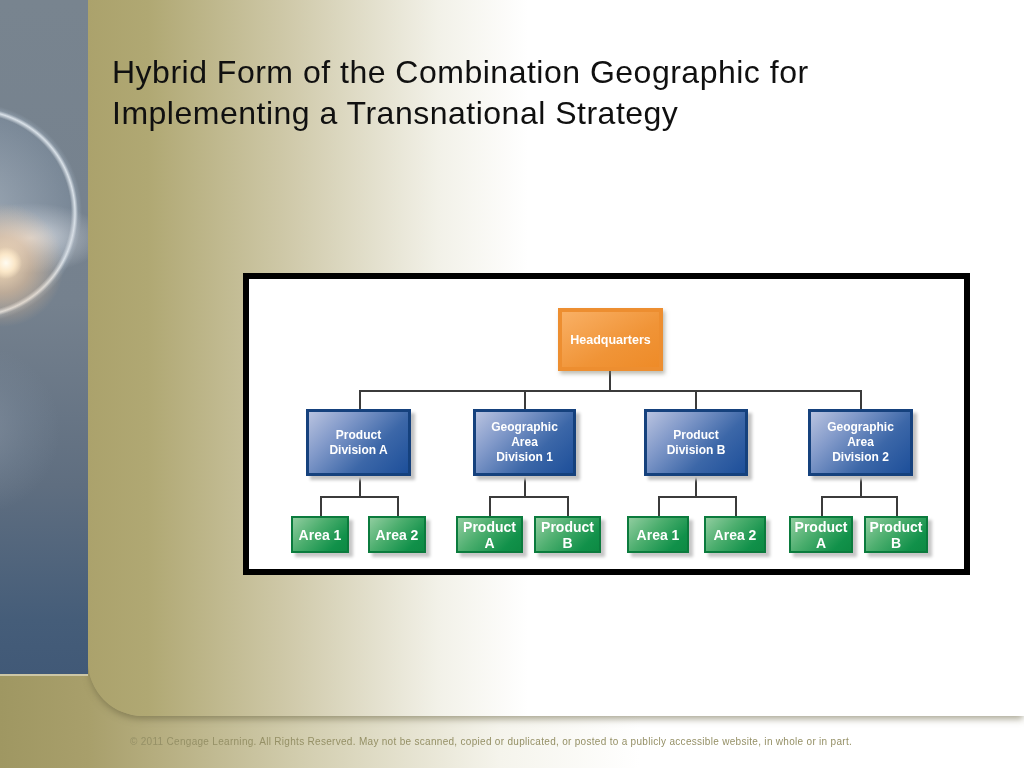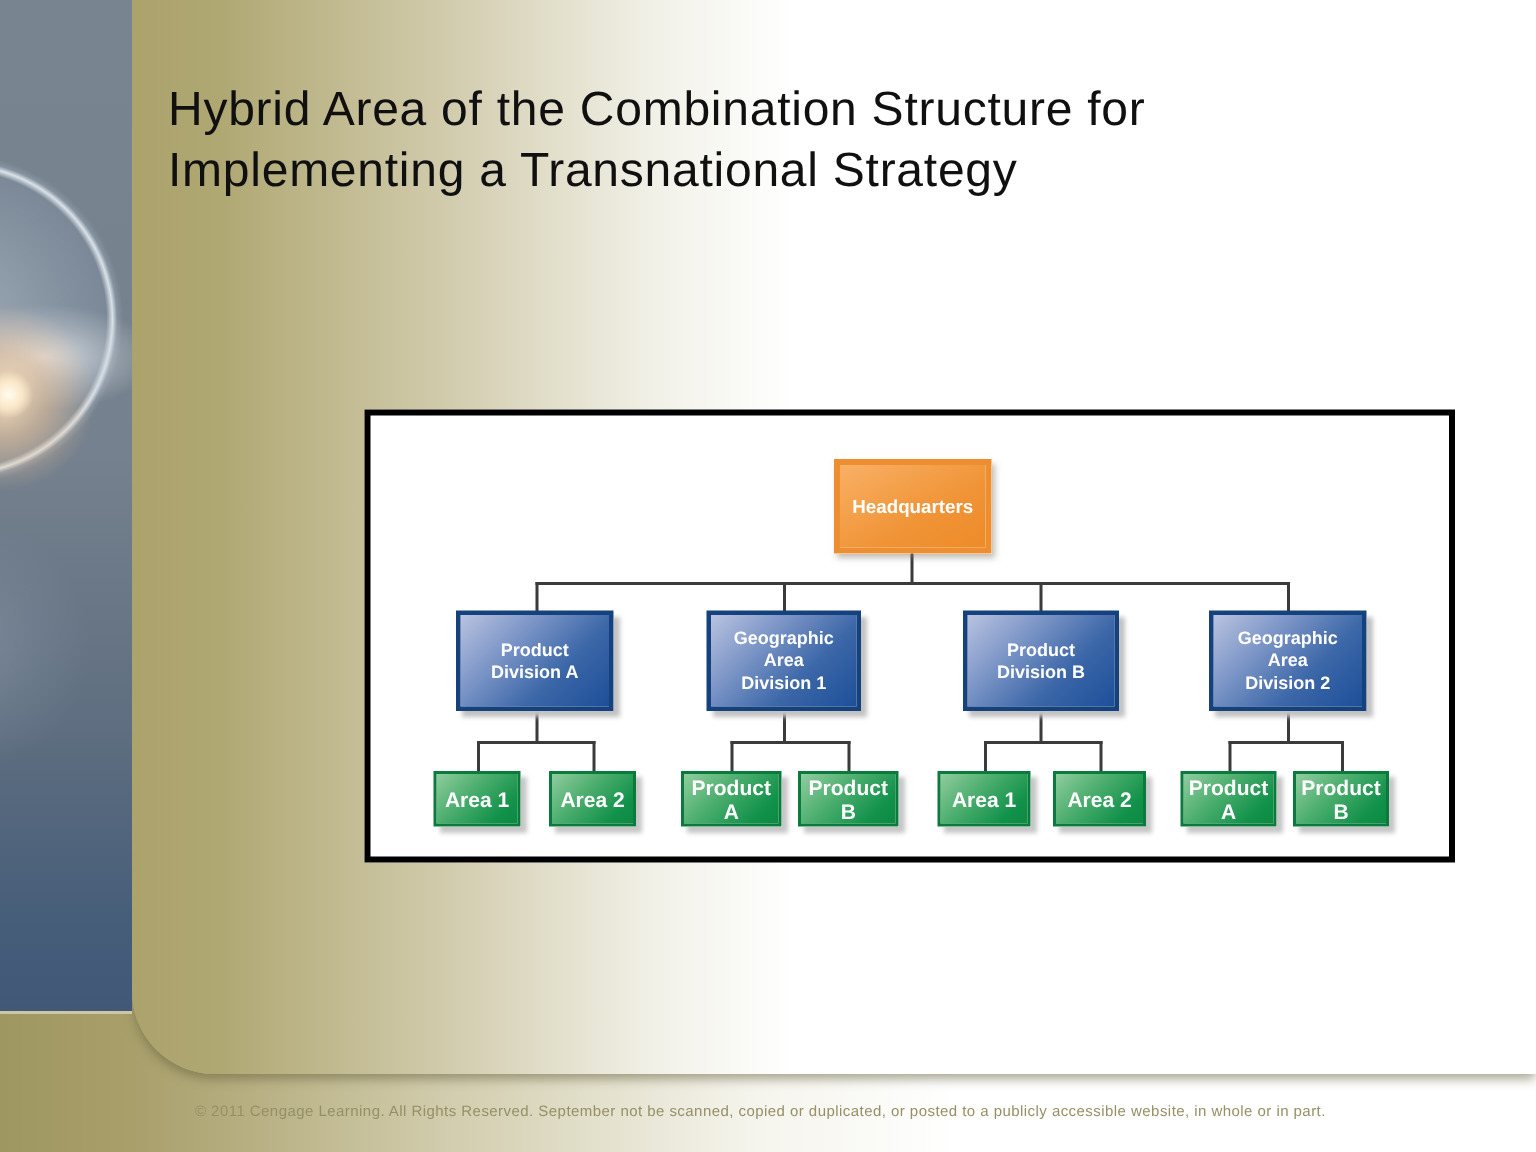--- a/index.html
+++ b/index.html
@@ -35,21 +35,21 @@
     font-size:32px;line-height:41px;letter-spacing:0.5px;
     color:#101010;white-space:pre-line;
   }
   .copyright{
     position:absolute;left:130px;top:736px;width:860px;
     font-size:10px;letter-spacing:0.3px;color:#959066;
   }
   
   .chart-frame{
     position:absolute;left:243px;top:273px;width:727px;height:302px;
-    background:#ffffff;border:4px solid #000000;box-sizing:border-box;
+    background:#ffffff;border:6px solid #000000;box-sizing:border-box;
   }
   .chart-inner{position:relative;width:100%;height:100%;}
   .node{
     position:absolute;display:flex;align-items:center;justify-content:center;
     text-align:center;color:#ffffff;font-weight:bold;box-sizing:border-box;
   }
   .node-hq{
     border:4px solid #ed8e30;
     background:linear-gradient(150deg,#f9b065 0%,#f09437 60%,#ee8b28 100%);
     box-shadow:2px 3px 4px rgba(130,125,105,0.5);
@@ -69,21 +69,21 @@
   }
   .ln{position:absolute;background:#3b3b3b;}
 </style>
 </head>
 <body>
 
 <div class="content-panel"></div>
 
 <div class="globe-strip"></div>
 
-<div class="slide-title">Hybrid Area of the Combination Structure for
+<div class="slide-title">Hybrid Form of the Combination Geographic for
 Implementing a Transnational Strategy</div>
 
 <div class="chart-frame">
   <div class="chart-inner">
 
     <div class="ln" style="left:360px;top:92px;width:2px;height:19px;"></div>
     <div class="ln" style="left:110px;top:111px;width:503px;height:2px;"></div>
     <div class="ln" style="left:110px;top:111px;width:2px;height:20px;"></div>
     <div class="ln" style="left:275px;top:111px;width:2px;height:20px;"></div>
     <div class="ln" style="left:446px;top:111px;width:2px;height:20px;"></div>
@@ -125,13 +125,13 @@
     <div class="node node-green" style="left:119px;top:237px;width:58px;height:37px;">Area 2</div>
     <div class="node node-green" style="left:207px;top:237px;width:67px;height:37px;">Product A</div>
     <div class="node node-green" style="left:285px;top:237px;width:67px;height:37px;">Product B</div>
     <div class="node node-green" style="left:378px;top:237px;width:62px;height:37px;">Area 1</div>
     <div class="node node-green" style="left:455px;top:237px;width:62px;height:37px;">Area 2</div>
     <div class="node node-green" style="left:540px;top:237px;width:64px;height:37px;">Product A</div>
     <div class="node node-green" style="left:615px;top:237px;width:64px;height:37px;">Product B</div>
   </div>
 </div>
 
-<div class="copyright">© 2011 Cengage Learning. All Rights Reserved. September not be scanned, copied or duplicated, or posted to a publicly accessible website, in whole or in part.</div>
+<div class="copyright">© 2011 Cengage Learning. All Rights Reserved. May not be scanned, copied or duplicated, or posted to a publicly accessible website, in whole or in part.</div>
 
 </body></html>

